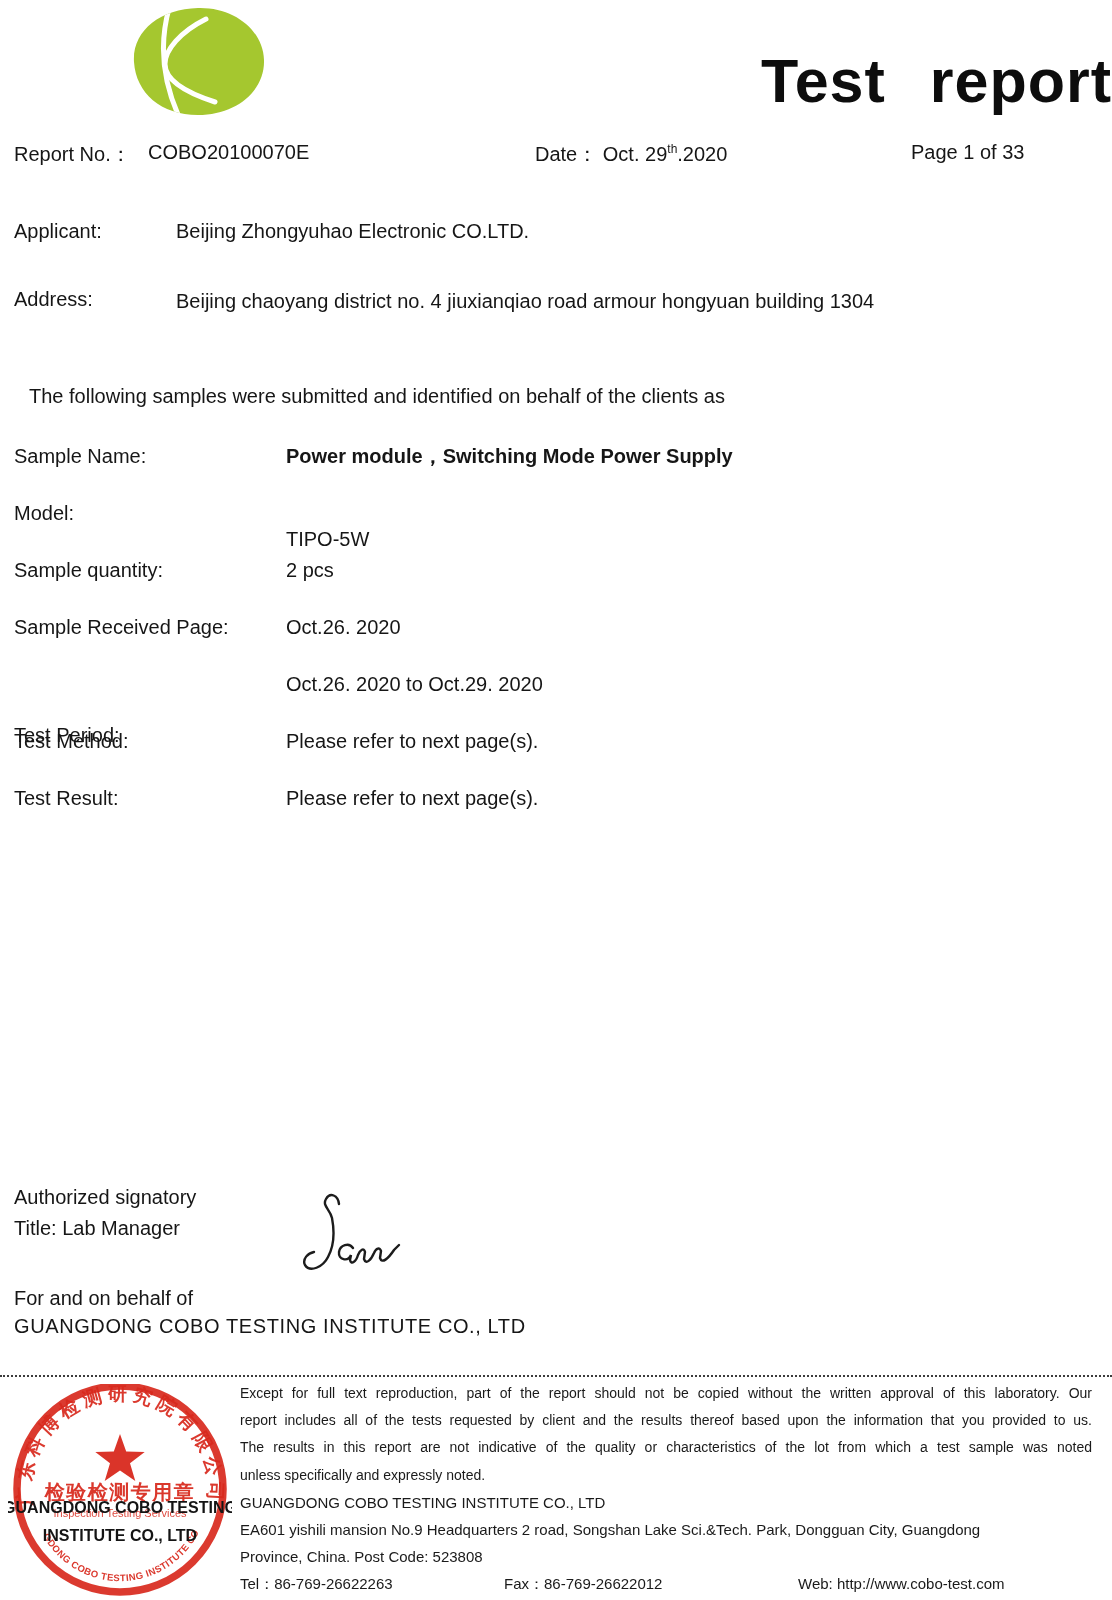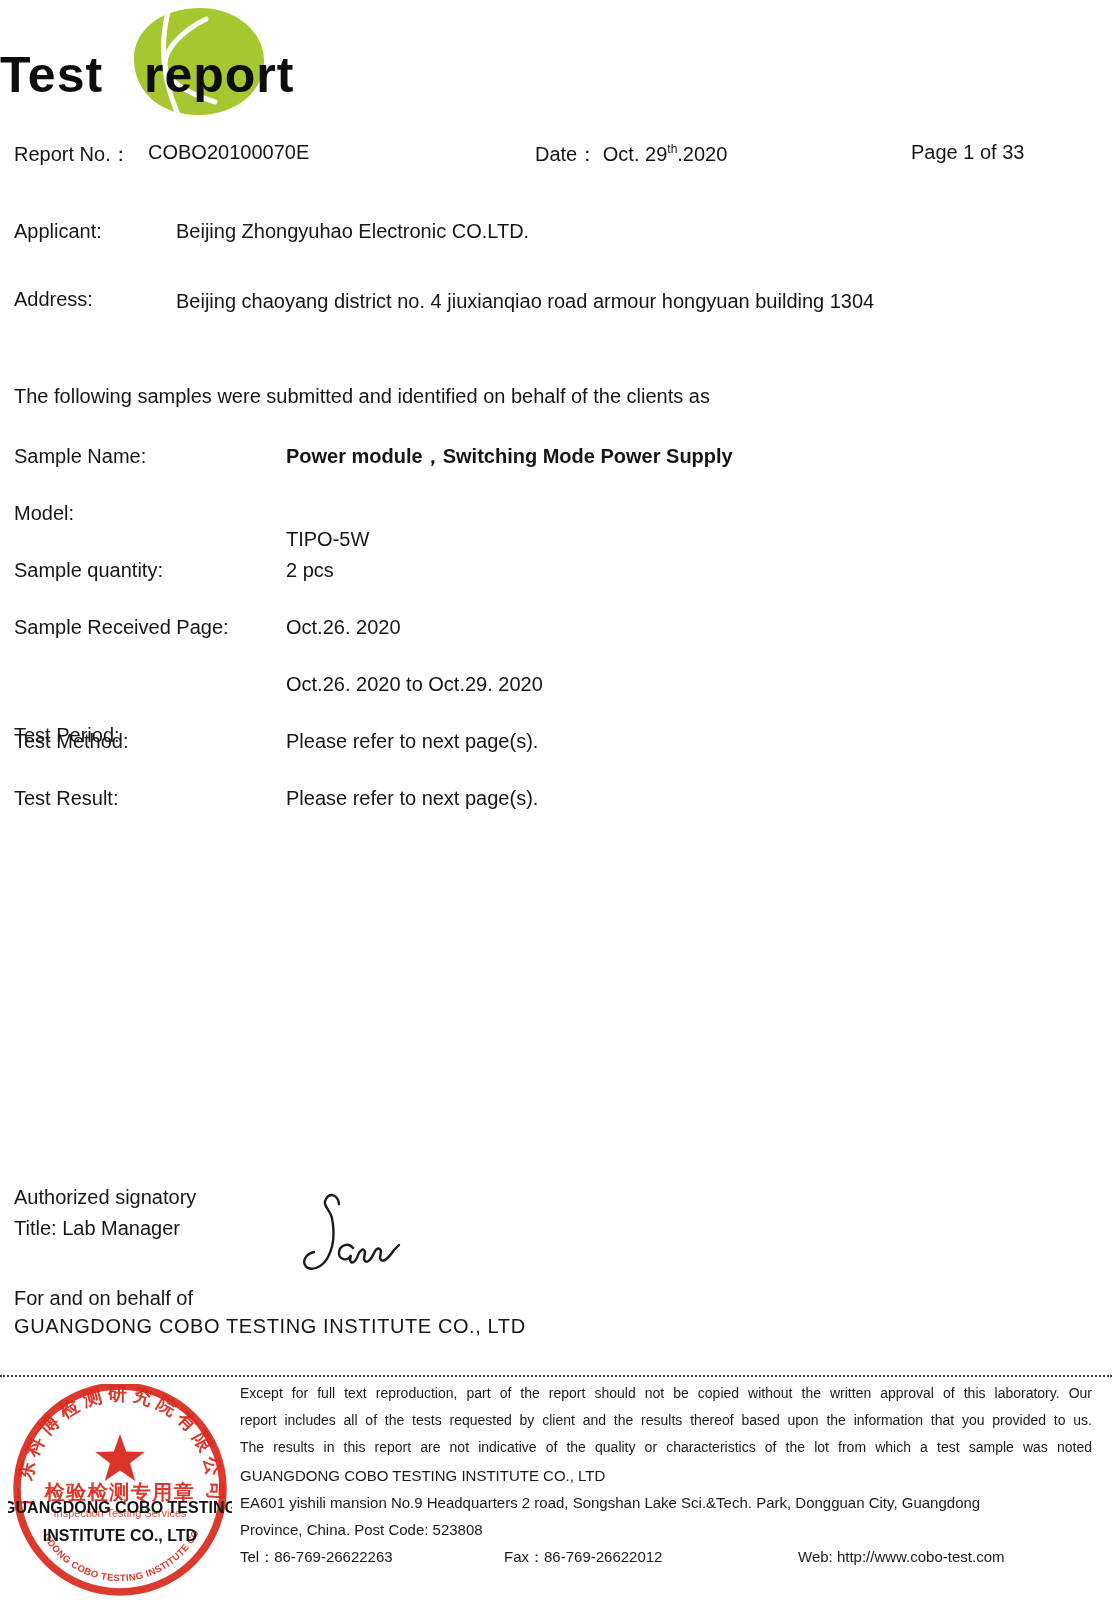--- a/index.html
+++ b/index.html
@@ -5,22 +5,22 @@
   html,body{margin:0;padding:0;background:#888;}
   .page{
     position:relative;width:1112px;height:1600px;margin:0 auto;
     background:#ffffff;overflow:hidden;
     font-family:"Liberation Sans","DejaVu Sans",sans-serif;
     color:#161616;
   }
   .abs{position:absolute;}
   .body-text{font-size:20px;line-height:24px;color:#161616;}
   .page-title{
-    left:0;top:46px;width:100%;text-align:left;
-    font-size:50px;font-weight:bold;letter-spacing:1px;word-spacing:26px;color:#0d0d0d;
+    left:0;top:46px;width:100%;text-align:right;
+    font-size:61px;font-weight:bold;letter-spacing:1px;word-spacing:26px;color:#0d0d0d;
   }
   .hdr{top:141px;font-size:20px;}
   .lbl{left:14px;}
   .sup{font-size:12px;vertical-align:super;line-height:0;}
   .sig-block{font-size:20px;line-height:24px;}
   .company-line{font-size:20px;letter-spacing:0.6px;}
   .dotted-rule{
     left:0;top:1375px;width:1112px;height:0;
     border-top:2px dotted #3c3c3c;
   }
@@ -65,21 +65,21 @@
     <span>Date：</span>
     <span><span>Oct. 29</span><span class="sup">th</span><span>.2020</span></span>
   </div>
   <div class="abs hdr" style="left:911px;top:141px;">Page 1 of 33</div>
 
   <div class="abs body-text lbl" style="top:219px;">Applicant:</div>
   <div class="abs body-text" style="left:176px;top:219px;">Beijing Zhongyuhao Electronic CO.LTD.</div>
   <div class="abs body-text lbl" style="top:287px;">Address:</div>
   <div class="abs body-text" style="left:176px;top:289px;">Beijing chaoyang district no. 4 jiuxianqiao road armour hongyuan building 1304</div>
 
-  <div class="abs body-text lbl" style="top:384px;">The following samples were submitted and identified on behalf of the clients as</div>
+  <div class="abs body-text lbl" style="top:384px;margin-left:15px;">The following samples were submitted and identified on behalf of the clients as</div>
 
   <div class="abs body-text lbl" style="top:444px;">Sample Name:</div>
   <div class="abs body-text" style="left:286px;top:444px;font-weight:bold;">Power module，Switching Mode Power Supply</div>
 
   <div class="abs body-text lbl" style="top:501px;">Model:</div>
   <div class="abs body-text" style="left:286px;top:527px;">TIPO-5W</div>
 
   <div class="abs body-text lbl" style="top:558px;">Sample quantity:</div>
   <div class="abs body-text" style="left:286px;top:558px;">2 pcs</div>
 
@@ -126,20 +126,21 @@
       <textPath href="#arcBot" startOffset="50%" text-anchor="middle">GUANGDONG COBO TESTING INSTITUTE CO.,LTD</textPath>
     </text>
     <text x="112" y="129" text-anchor="middle" font-size="16" font-weight="bold" fill="#141414">GUANGDONG COBO TESTING</text>
     <text x="112" y="157" text-anchor="middle" font-size="16" font-weight="bold" fill="#141414">INSTITUTE CO., LTD</text>
   </svg>
 
   <div class="abs footer-text">
     <div class="just">Except for full text reproduction, part of the report should not be copied without the written approval of this laboratory. Our</div>
     <div class="just">report includes all of the tests requested by client and the results thereof based upon the information that you provided to us.</div>
     <div class="just">The results in this report are not indicative of the quality or characteristics of the lot from which a test sample was noted</div>
+    <div>unless specifically and expressly noted.</div>
     <div class="co">GUANGDONG COBO TESTING INSTITUTE CO., LTD</div>
     <div class="co">EA601 yishili mansion No.9 Headquarters 2 road, Songshan Lake Sci.&amp;Tech. Park, Dongguan City, Guangdong</div>
     <div class="co">Province, China. Post Code: 523808</div>
     <div class="telrow">
       <span class="seg" style="left:0;"><span>Tel：</span><span>86-769-26622263</span></span>
       <span class="seg" style="left:264px;"><span>Fax：</span><span>86-769-26622012</span></span>
       <span class="seg" style="left:558px;"><span>Web:</span> <span>http://www.cobo-test.com</span></span>
     </div>
   </div>
 

